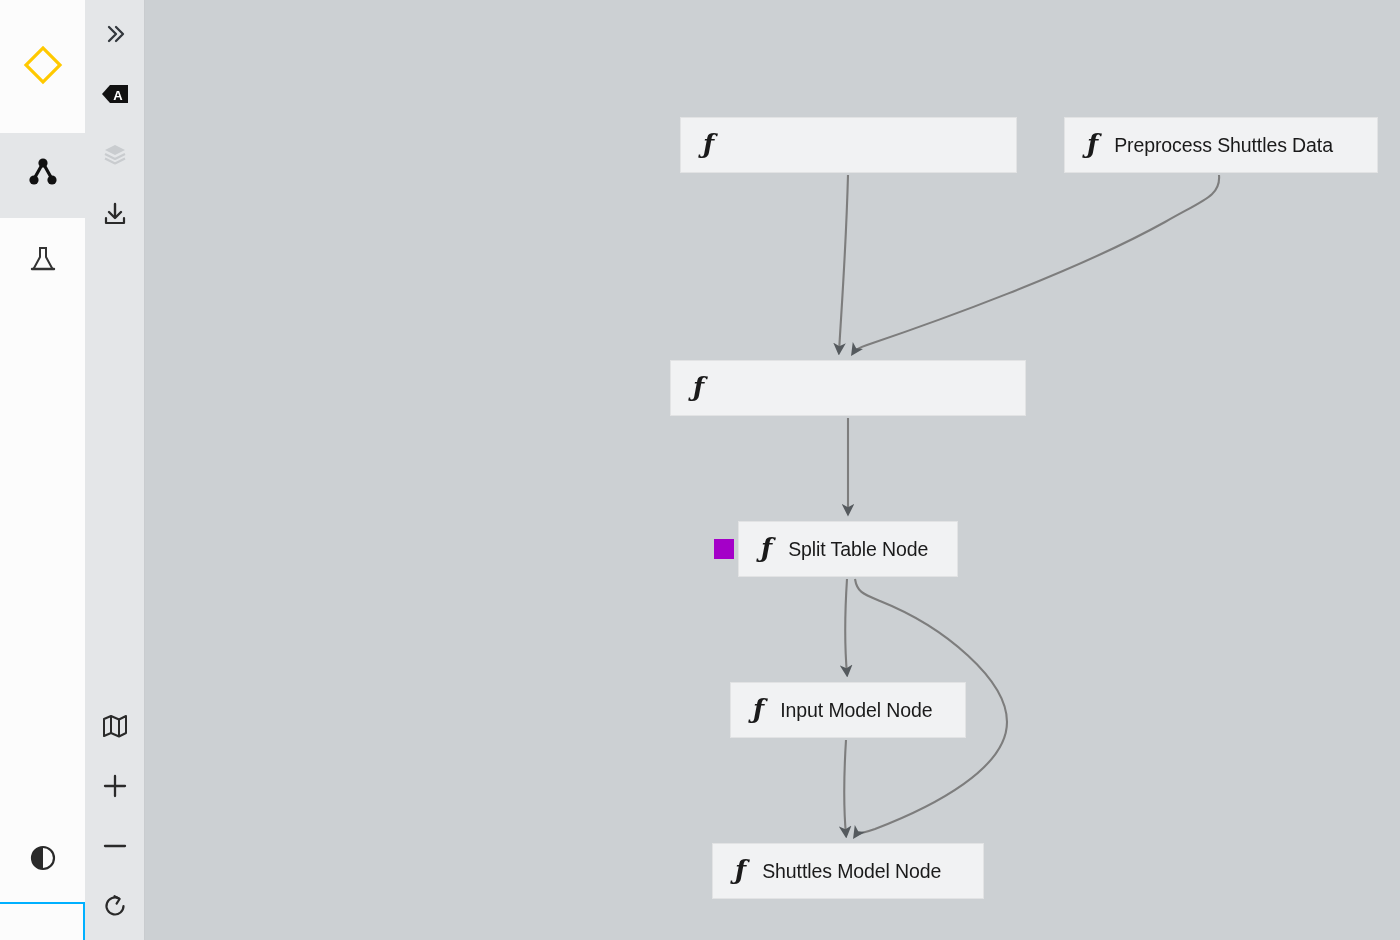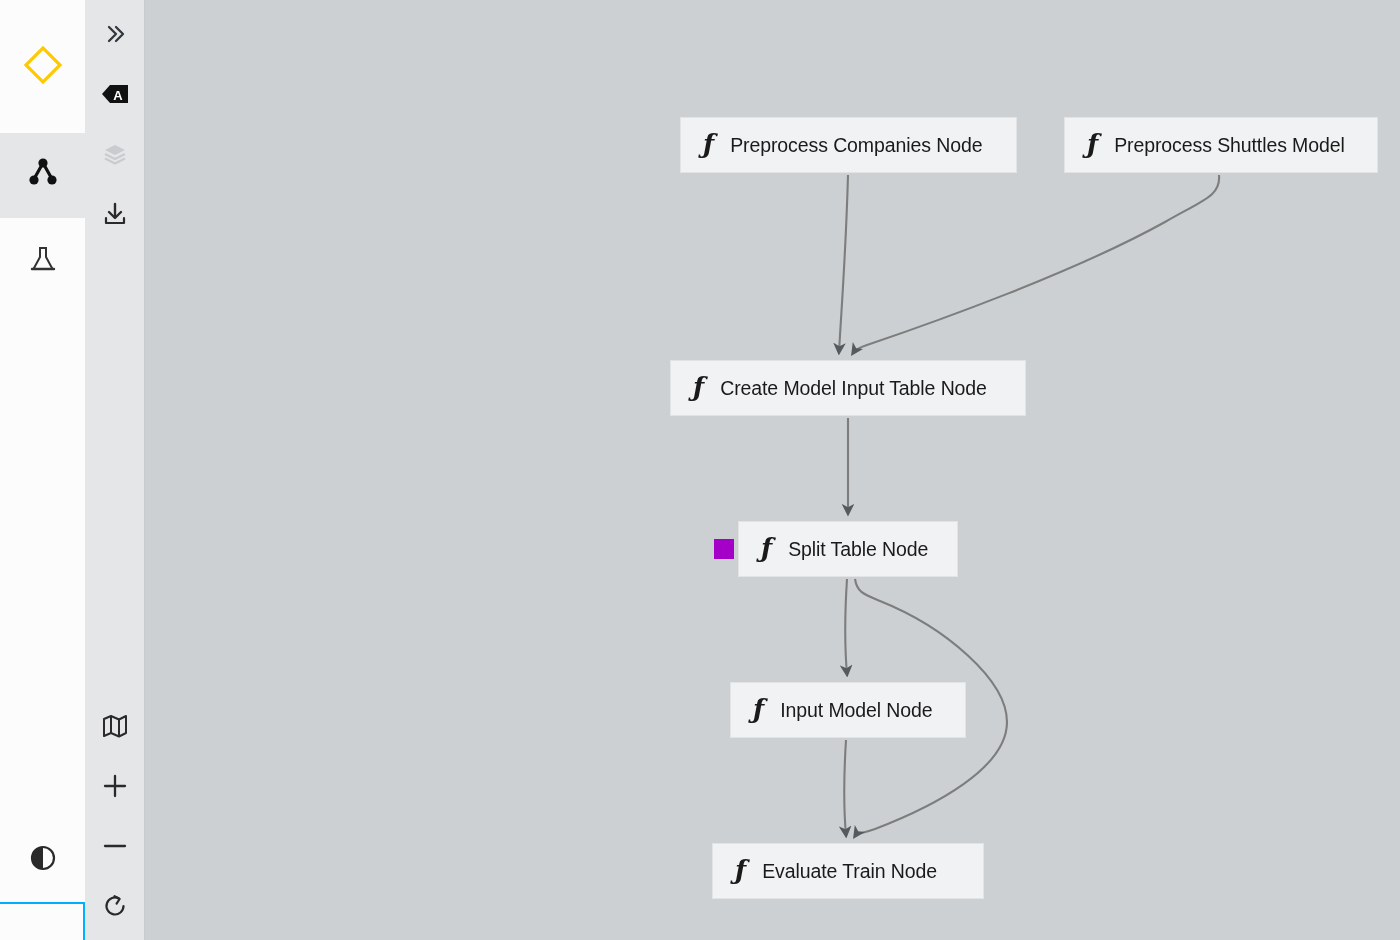--- a/index.html
+++ b/index.html
@@ -257,38 +257,36 @@
                  C 800 627, 862 680, 862 722
                  C 862 768, 790 806, 730 829 C 716 834, 712 833, 710 836"></path>
 
         <path d="M 701 740 C 699 772, 698 802, 701 835"></path>
       </g>
     </svg>
 
     <div id="node-layer">
         <div class="node" style="left: 535px; top: 117px; width: 337px;">
           <span class="fx">ƒ</span>
-          <span class="nlabel">Preprocess Companies Node</span>
         </div>
         <div class="node" style="left: 919px; top: 117px; width: 314px;">
           <span class="fx">ƒ</span>
-          <span class="nlabel">Preprocess Shuttles Model</span>
+          <span class="nlabel">Preprocess Shuttles Data</span>
         </div>
         <div class="node" style="left: 525px; top: 360px; width: 356px;">
           <span class="fx">ƒ</span>
-          <span class="nlabel">Create Model Input Table Node</span>
         </div>
         <div class="tag-chip" style="left: 569px; top: 539px; background: rgb(164, 0, 200);"></div>
         <div class="node" style="left: 593px; top: 521px; width: 220px;">
           <span class="fx">ƒ</span>
           <span class="nlabel">Split Table Node</span>
         </div>
         <div class="node" style="left: 585px; top: 682px; width: 236px;">
           <span class="fx">ƒ</span>
           <span class="nlabel">Input Model Node</span>
         </div>
         <div class="node" style="left: 567px; top: 843px; width: 272px;">
           <span class="fx">ƒ</span>
-          <span class="nlabel">Evaluate Train Node</span>
+          <span class="nlabel">Shuttles Model Node</span>
         </div>
       </div>
   </div>
 </div>
 
 </body></html>

